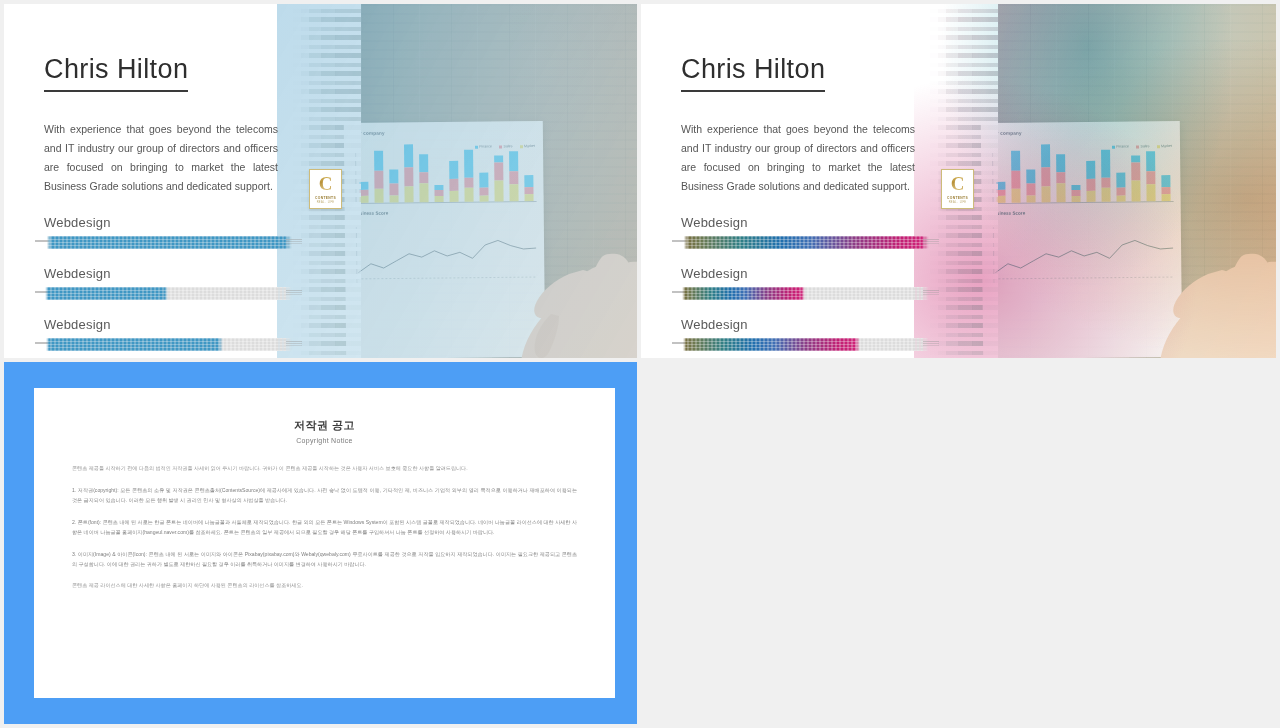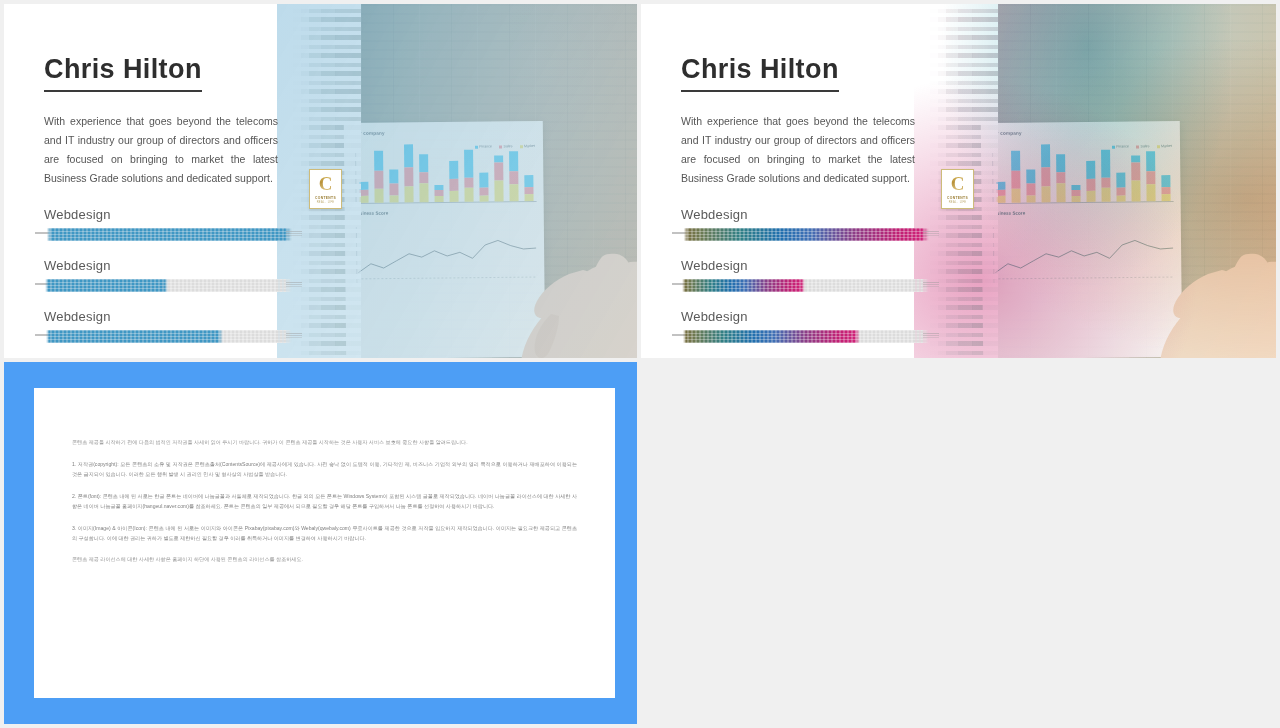--- a/index.html
+++ b/index.html
@@ -18,28 +18,28 @@
   }
   #slide-left  { left: 4px;   width: 633px; }
   #slide-right { left: 641px; width: 635px; }
 
   .slide-content {
     position: absolute; left: 0; top: 0; width: 300px; height: 100%;
     padding: 52px 0 0 40px; z-index: 5;
   }
 
   .person-name {
-    font-size: 27px; font-weight: 700; color: #2e2e2e;
+    font-size: 27px; font-weight: 400; color: #2e2e2e;
     letter-spacing: .4px; line-height: 1;
     display: inline-block; padding-bottom: 7px;
     border-bottom: 2px solid #3a3a3a;
     white-space: nowrap;
   }
   .bio {
-    margin-top: 20px; width: 234px;
+    margin-top: 28px; width: 234px;
     font-size: 10.5px; line-height: 1.82; color: #555;
     text-align: justify; text-justify: inter-word;
   }
 
   
   .bars { margin-top: 19px; width: 248px; }
   .bar-block { margin-bottom: 17px; }
   .bar-label { font-size: 13px; color: #5a5a5a; margin-bottom: 6px; letter-spacing: .2px; }
   .bar-track {
     position: relative; height: 13px; width: 248px;
@@ -515,20 +515,24 @@
 
       <div class="torn" style="--tornmask: linear-gradient(to right, #000 0 18px, rgba(0,0,0,.97) 18px 26px, rgba(0,0,0,.85) 26px 34px, rgba(0,0,0,.55) 34px 46px, rgba(0,0,0,.28) 46px 60px, rgba(0,0,0,.10) 60px 72px, transparent 78px 100%), repeating-linear-gradient(to bottom, #000 0 5px, rgba(0,0,0,.62) 5px 9px, #000 9px 13px, rgba(0,0,0,.45) 13px 18px);"></div>
 
       <div class="overlay"></div>
       <div class="overlay2"></div>
     </div>
   </section>
 
   <section id="copyright-panel">
     <div class="doc-sheet">
+      <div class="doc-head">
+        <div class="doc-title-ko">저작권 공고</div>
+        <div class="doc-title-en">Copyright Notice</div>
+      </div>
       <div class="doc-body">
         <p class="doc-p">콘텐츠 제공을 시작하기 전에 다음의 법적인 저작권을 사세히 읽어 주시기 바랍니다. 귀하가 이 콘텐츠 제공을 시작하는 것은 사용자 서비스 보호에 중요한 사항을 알려드립니다.</p>
         <p class="doc-p section">1. 저작권(copyright): 모든 콘텐츠의 소유 및 저작권은 콘텐츠출처(ContentsSource)에 제공사에게 있습니다. 사전 승낙 없이 도템적 이용, 기타적인 제, 비즈니스 기업적 외부의 영리 목적으로 이용하거나 재배포하여 이용되는 것은 금지되어 있습니다. 이러한 모든 행위 발생 시 권리인 민사 및 형사상의 사법상을 받습니다.</p>
         <p class="doc-p section">2. 폰트(font): 콘텐츠 내에 된 서로는 한글 폰트는 네이버에 나눔글꼴과 서울체로 제작되었습니다. 한글 외의 모든 폰트는 Windows System이 포함된 시스템 글꼴로 제작되었습니다. 네이버 나눔글꼴 라이선스에 대한 사세한 사항은 네이버 나눔글꼴 홈페이지(hangeul.naver.com)를 참조하세요. 폰트는 콘텐츠의 일부 제공에서 되므로 필요할 경우 해당 폰트를 구입하셔서 나눔 폰트를 선정하여 사용하시기 바랍니다.</p>
         <p class="doc-p section">3. 이미지(Image) &amp; 아이콘(Icon): 콘텐츠 내에 된 서로는 이미지와 아이콘은 Pixabay(pixabay.com)와 Webaly(qwebaly.com) 무료사이트를 제공한 것으로 저작물 입요하지 제작되었습니다. 이미지는 필요크한 제공되고 콘텐츠의 구성합니다. 이에 대한 권리는 귀하가 별도로 제한하신 필요할 경우 이러를 취득하거나 이미지를 변경하여 사용하시기 바랍니다.</p>
         <p class="doc-p">콘텐츠 제공 라이선스에 대한 사세한 사항은 홈페이지 하단에 사용된 콘텐츠의 라이선스를 참조하세요.</p>
       </div>
     </div>
 
   </section>

